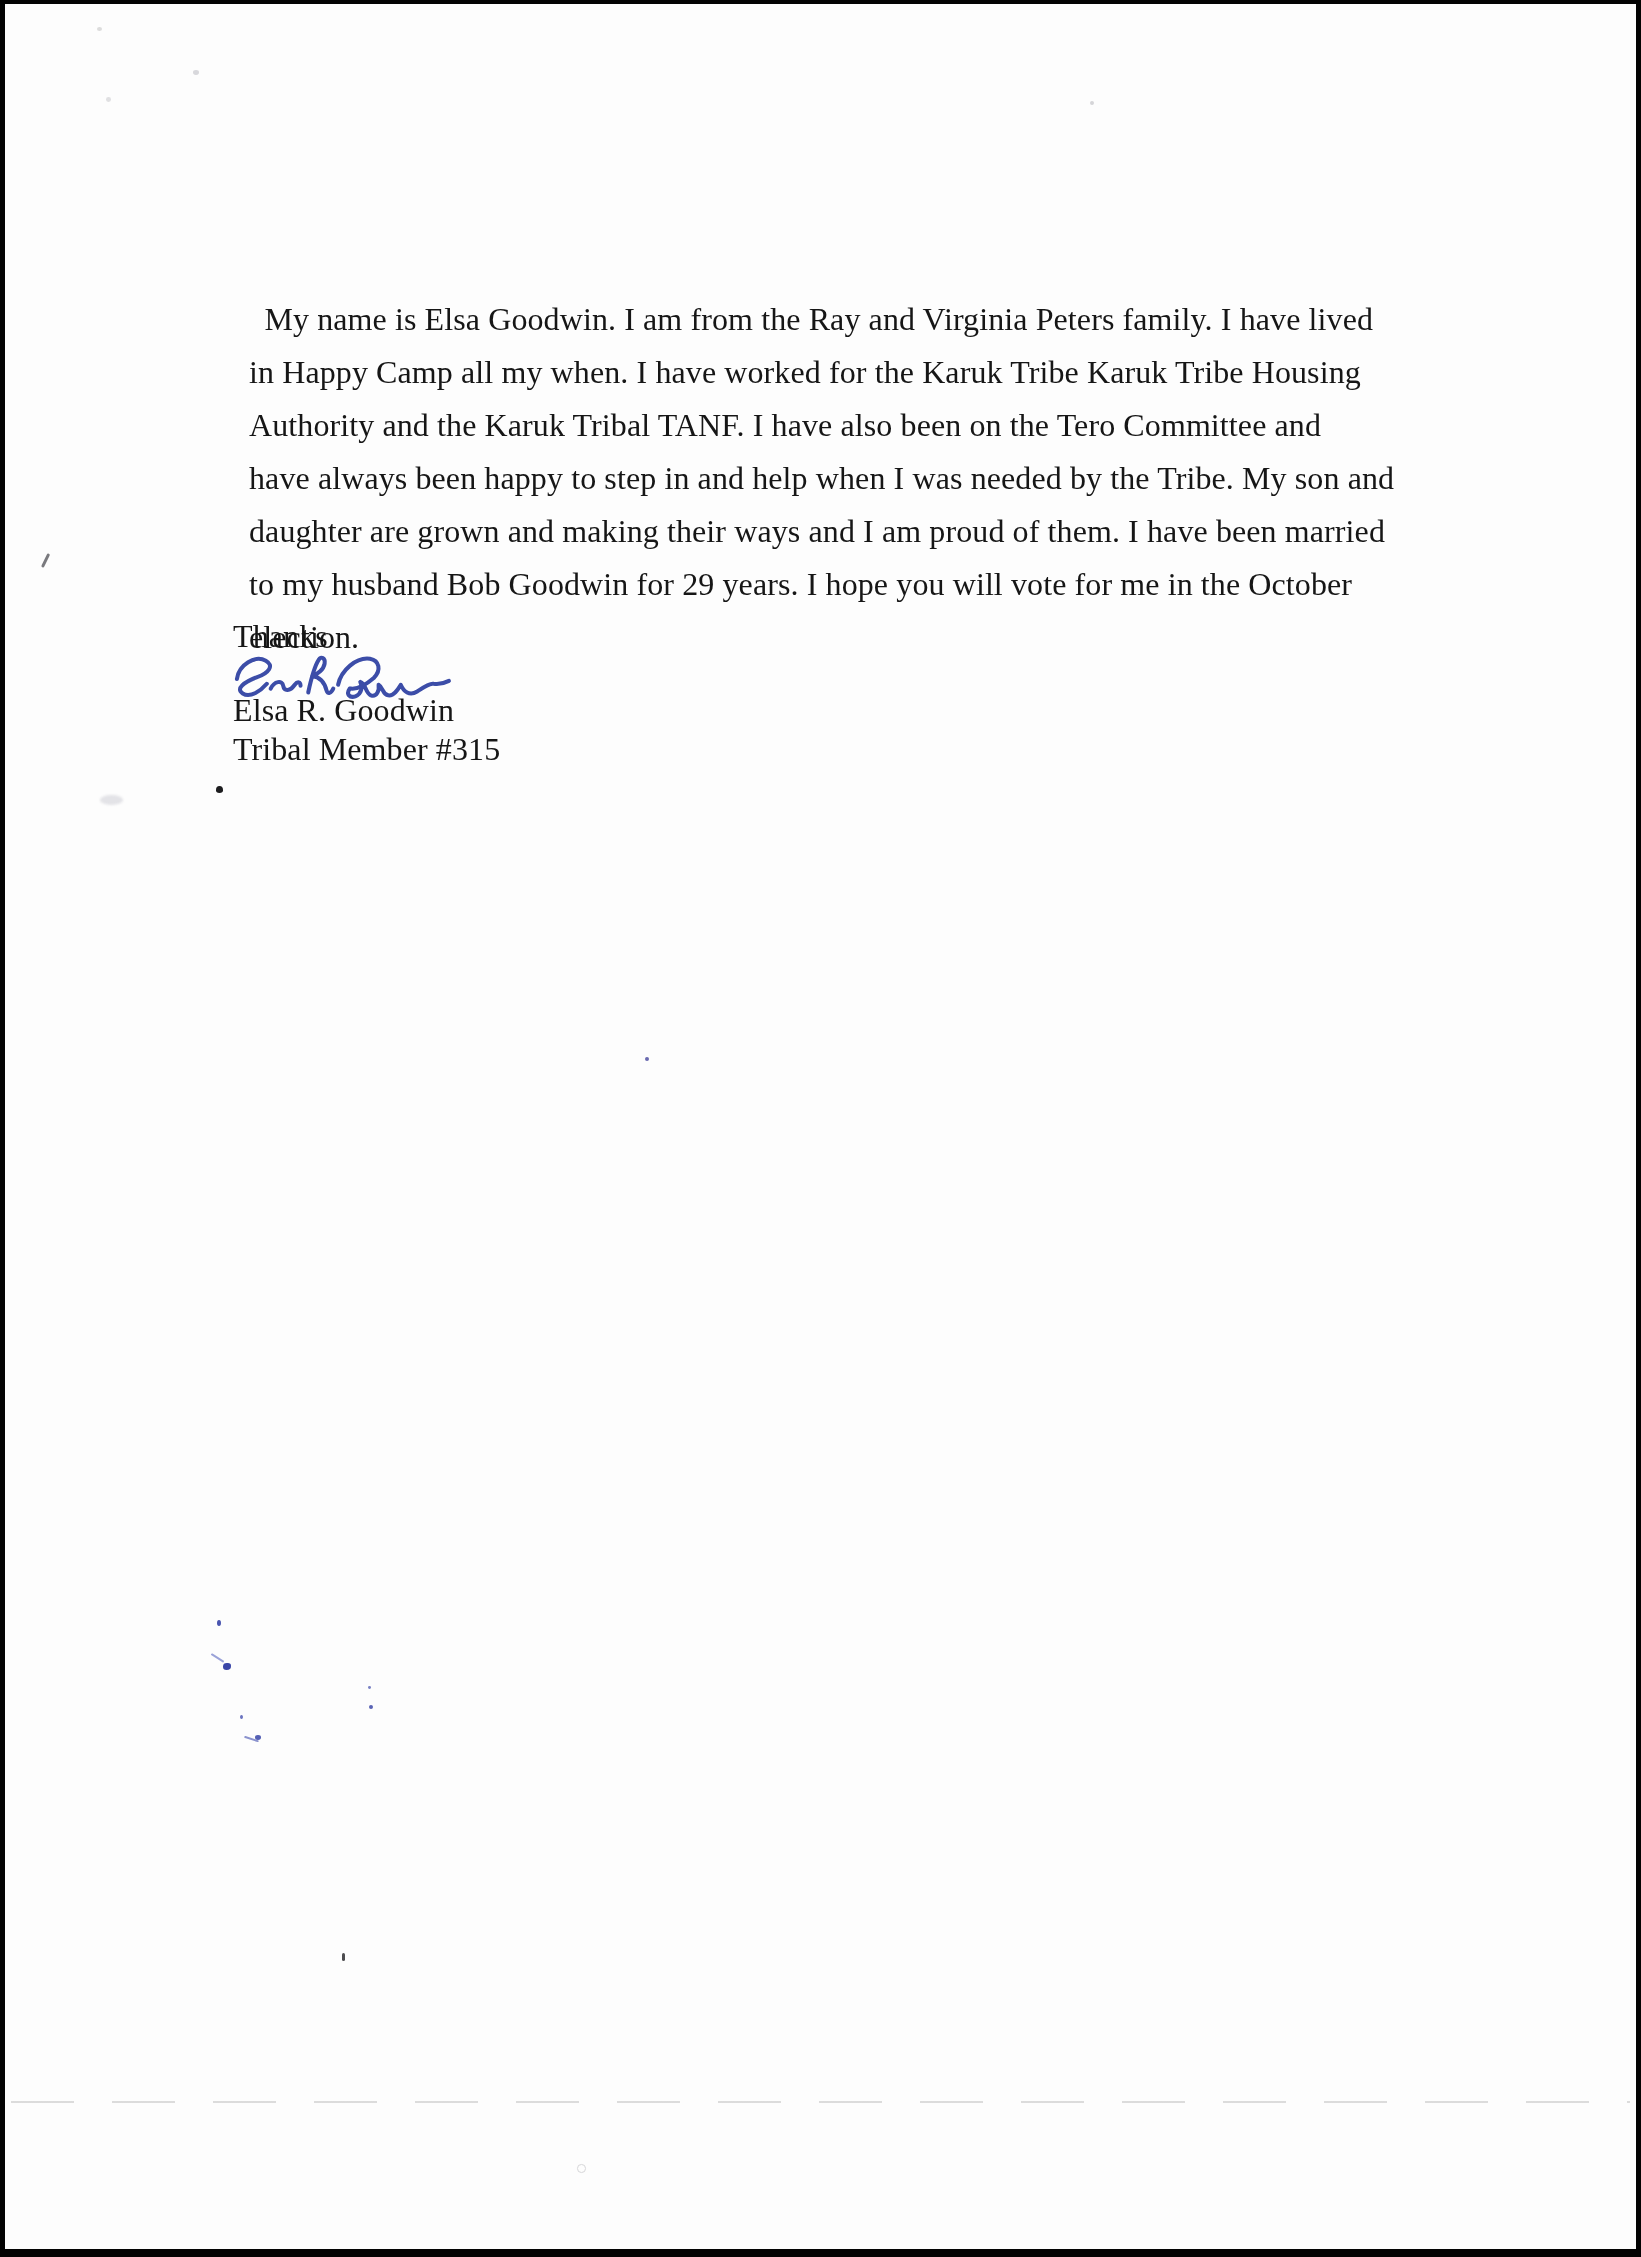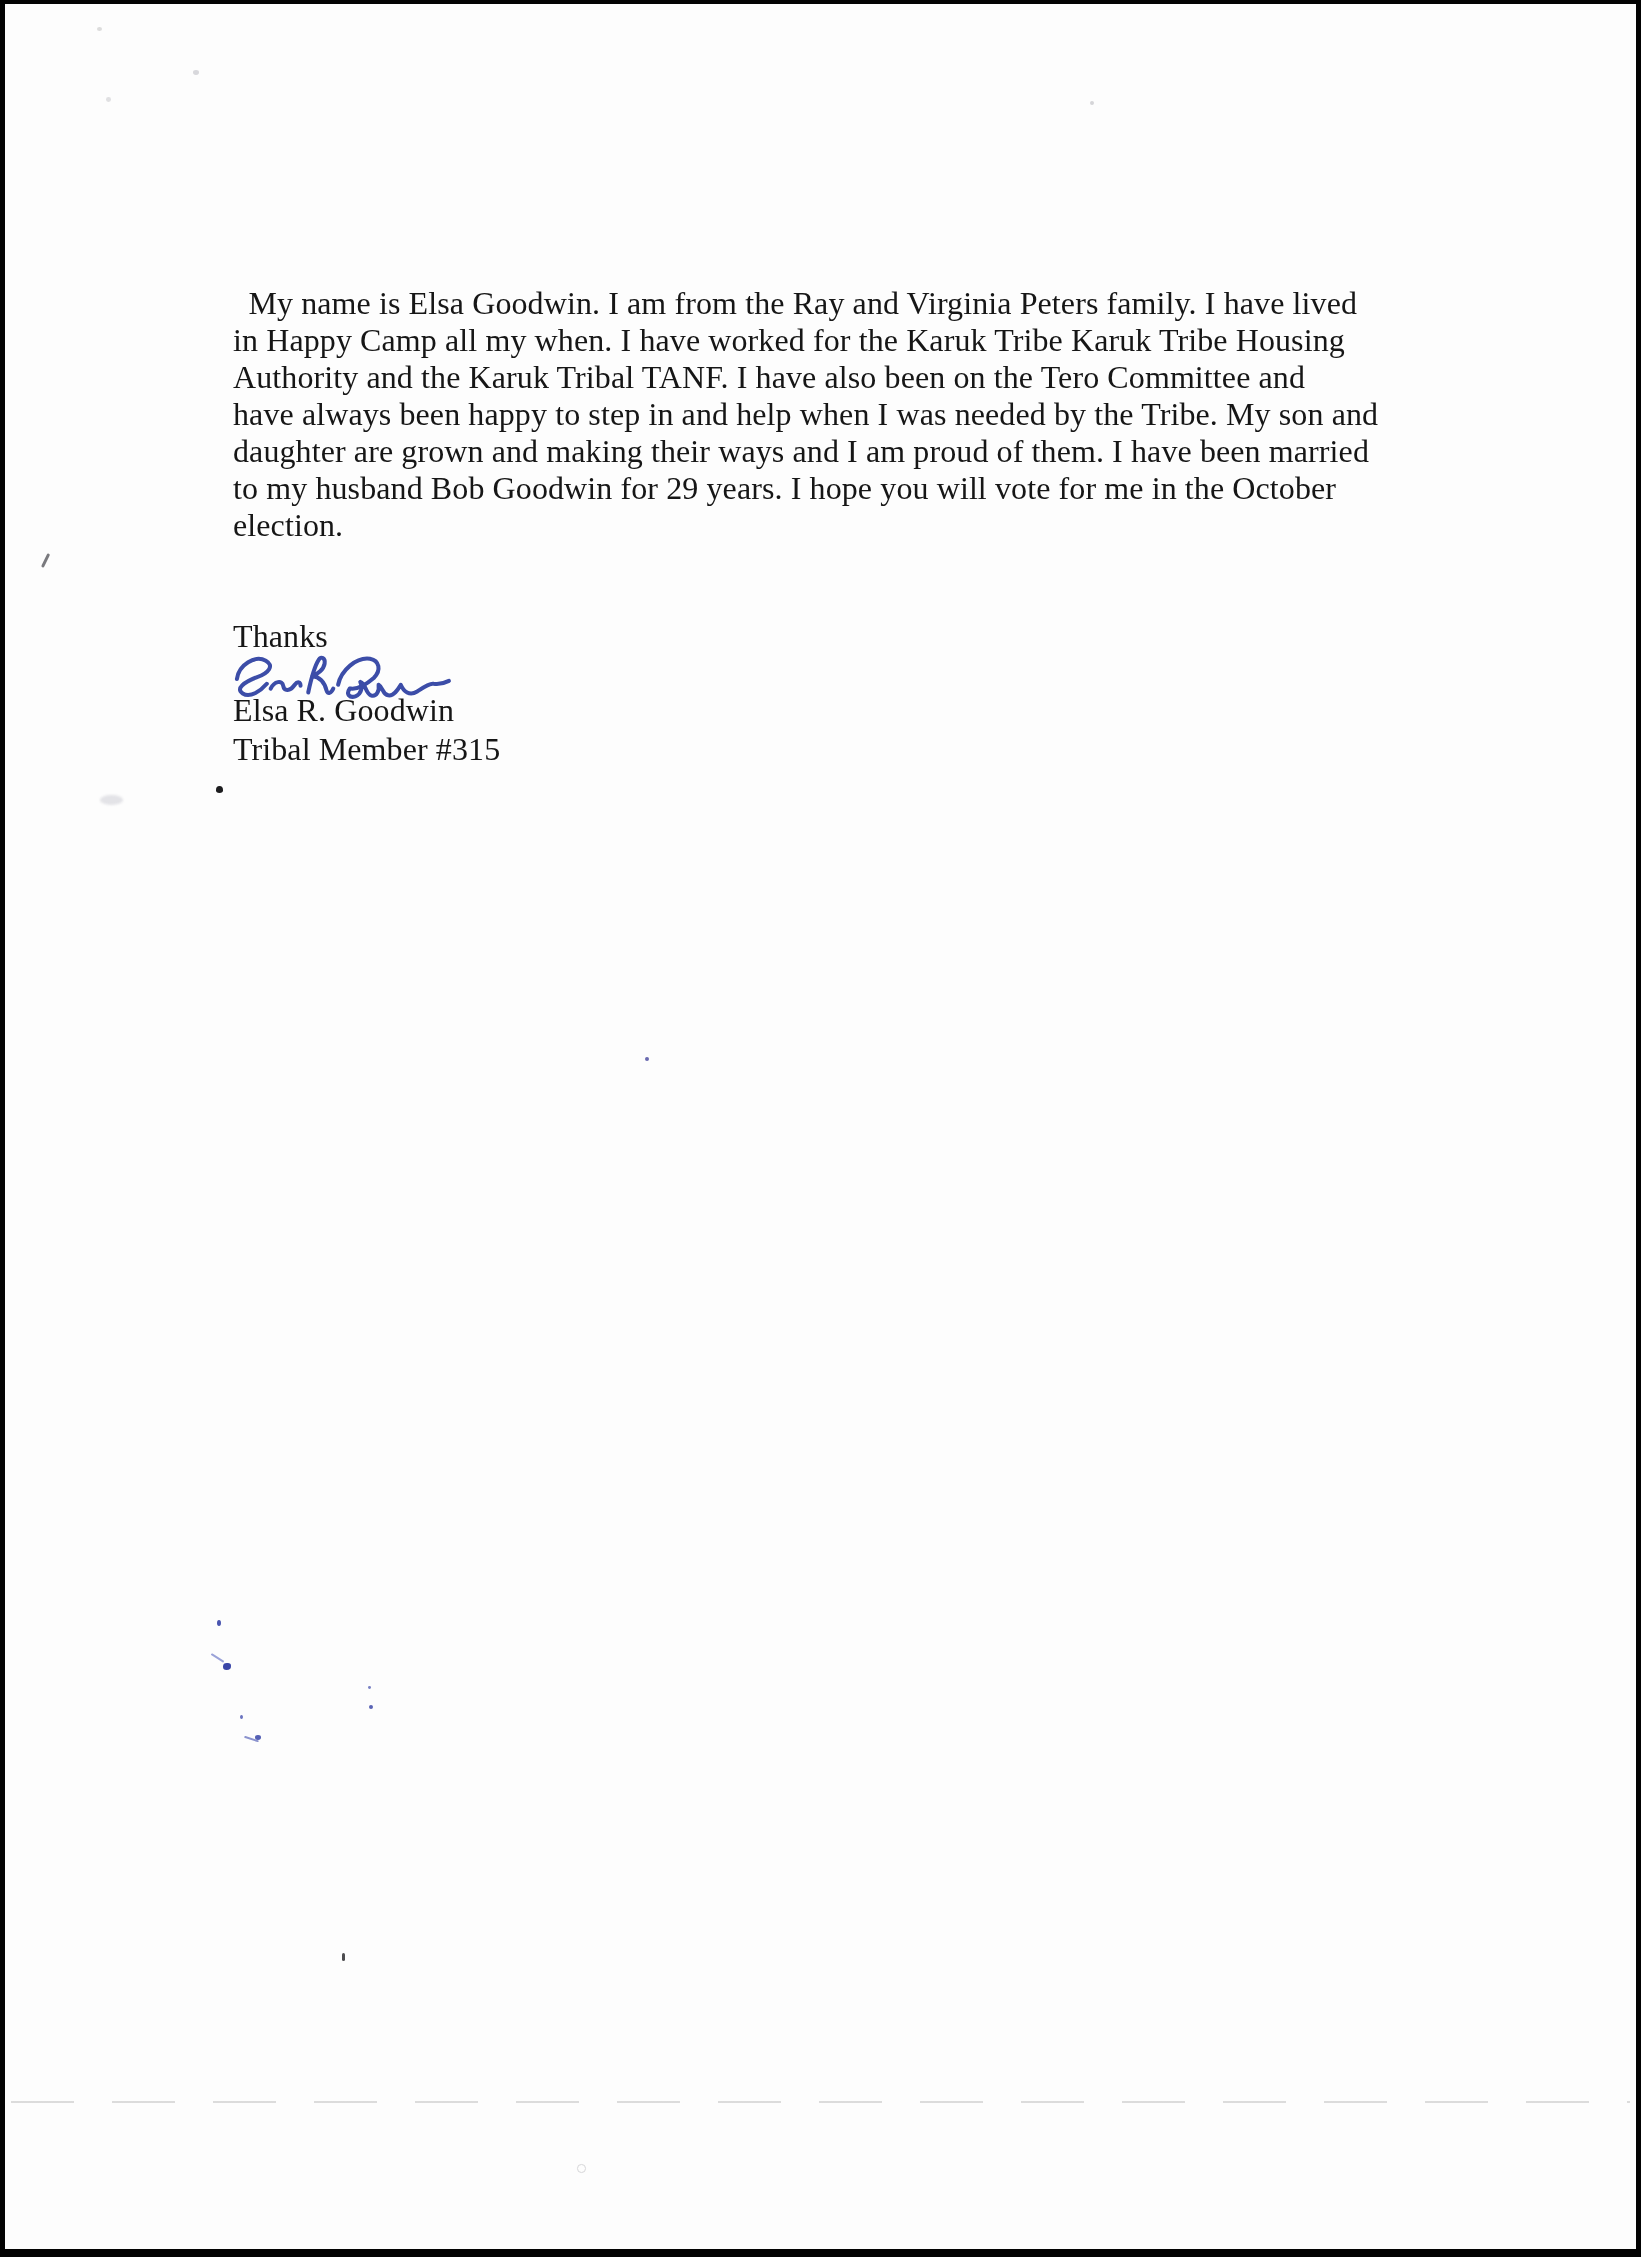--- a/index.html
+++ b/index.html
@@ -32,21 +32,21 @@
     line-height: 37px;
     letter-spacing: 0.1px;
   }
   .paragraph {
     position: absolute;
     left: 228px;
     top: 281px;
     width: 1255px;
   }
   .para-line {
-    margin: 0;
+    margin: 16px;
     white-space: nowrap;
   }
   .para-line.indent {
     padding-left: 15.4px;
   }
   .closing {
     position: absolute;
     left: 228px;
     top: 614px;
     white-space: nowrap;

